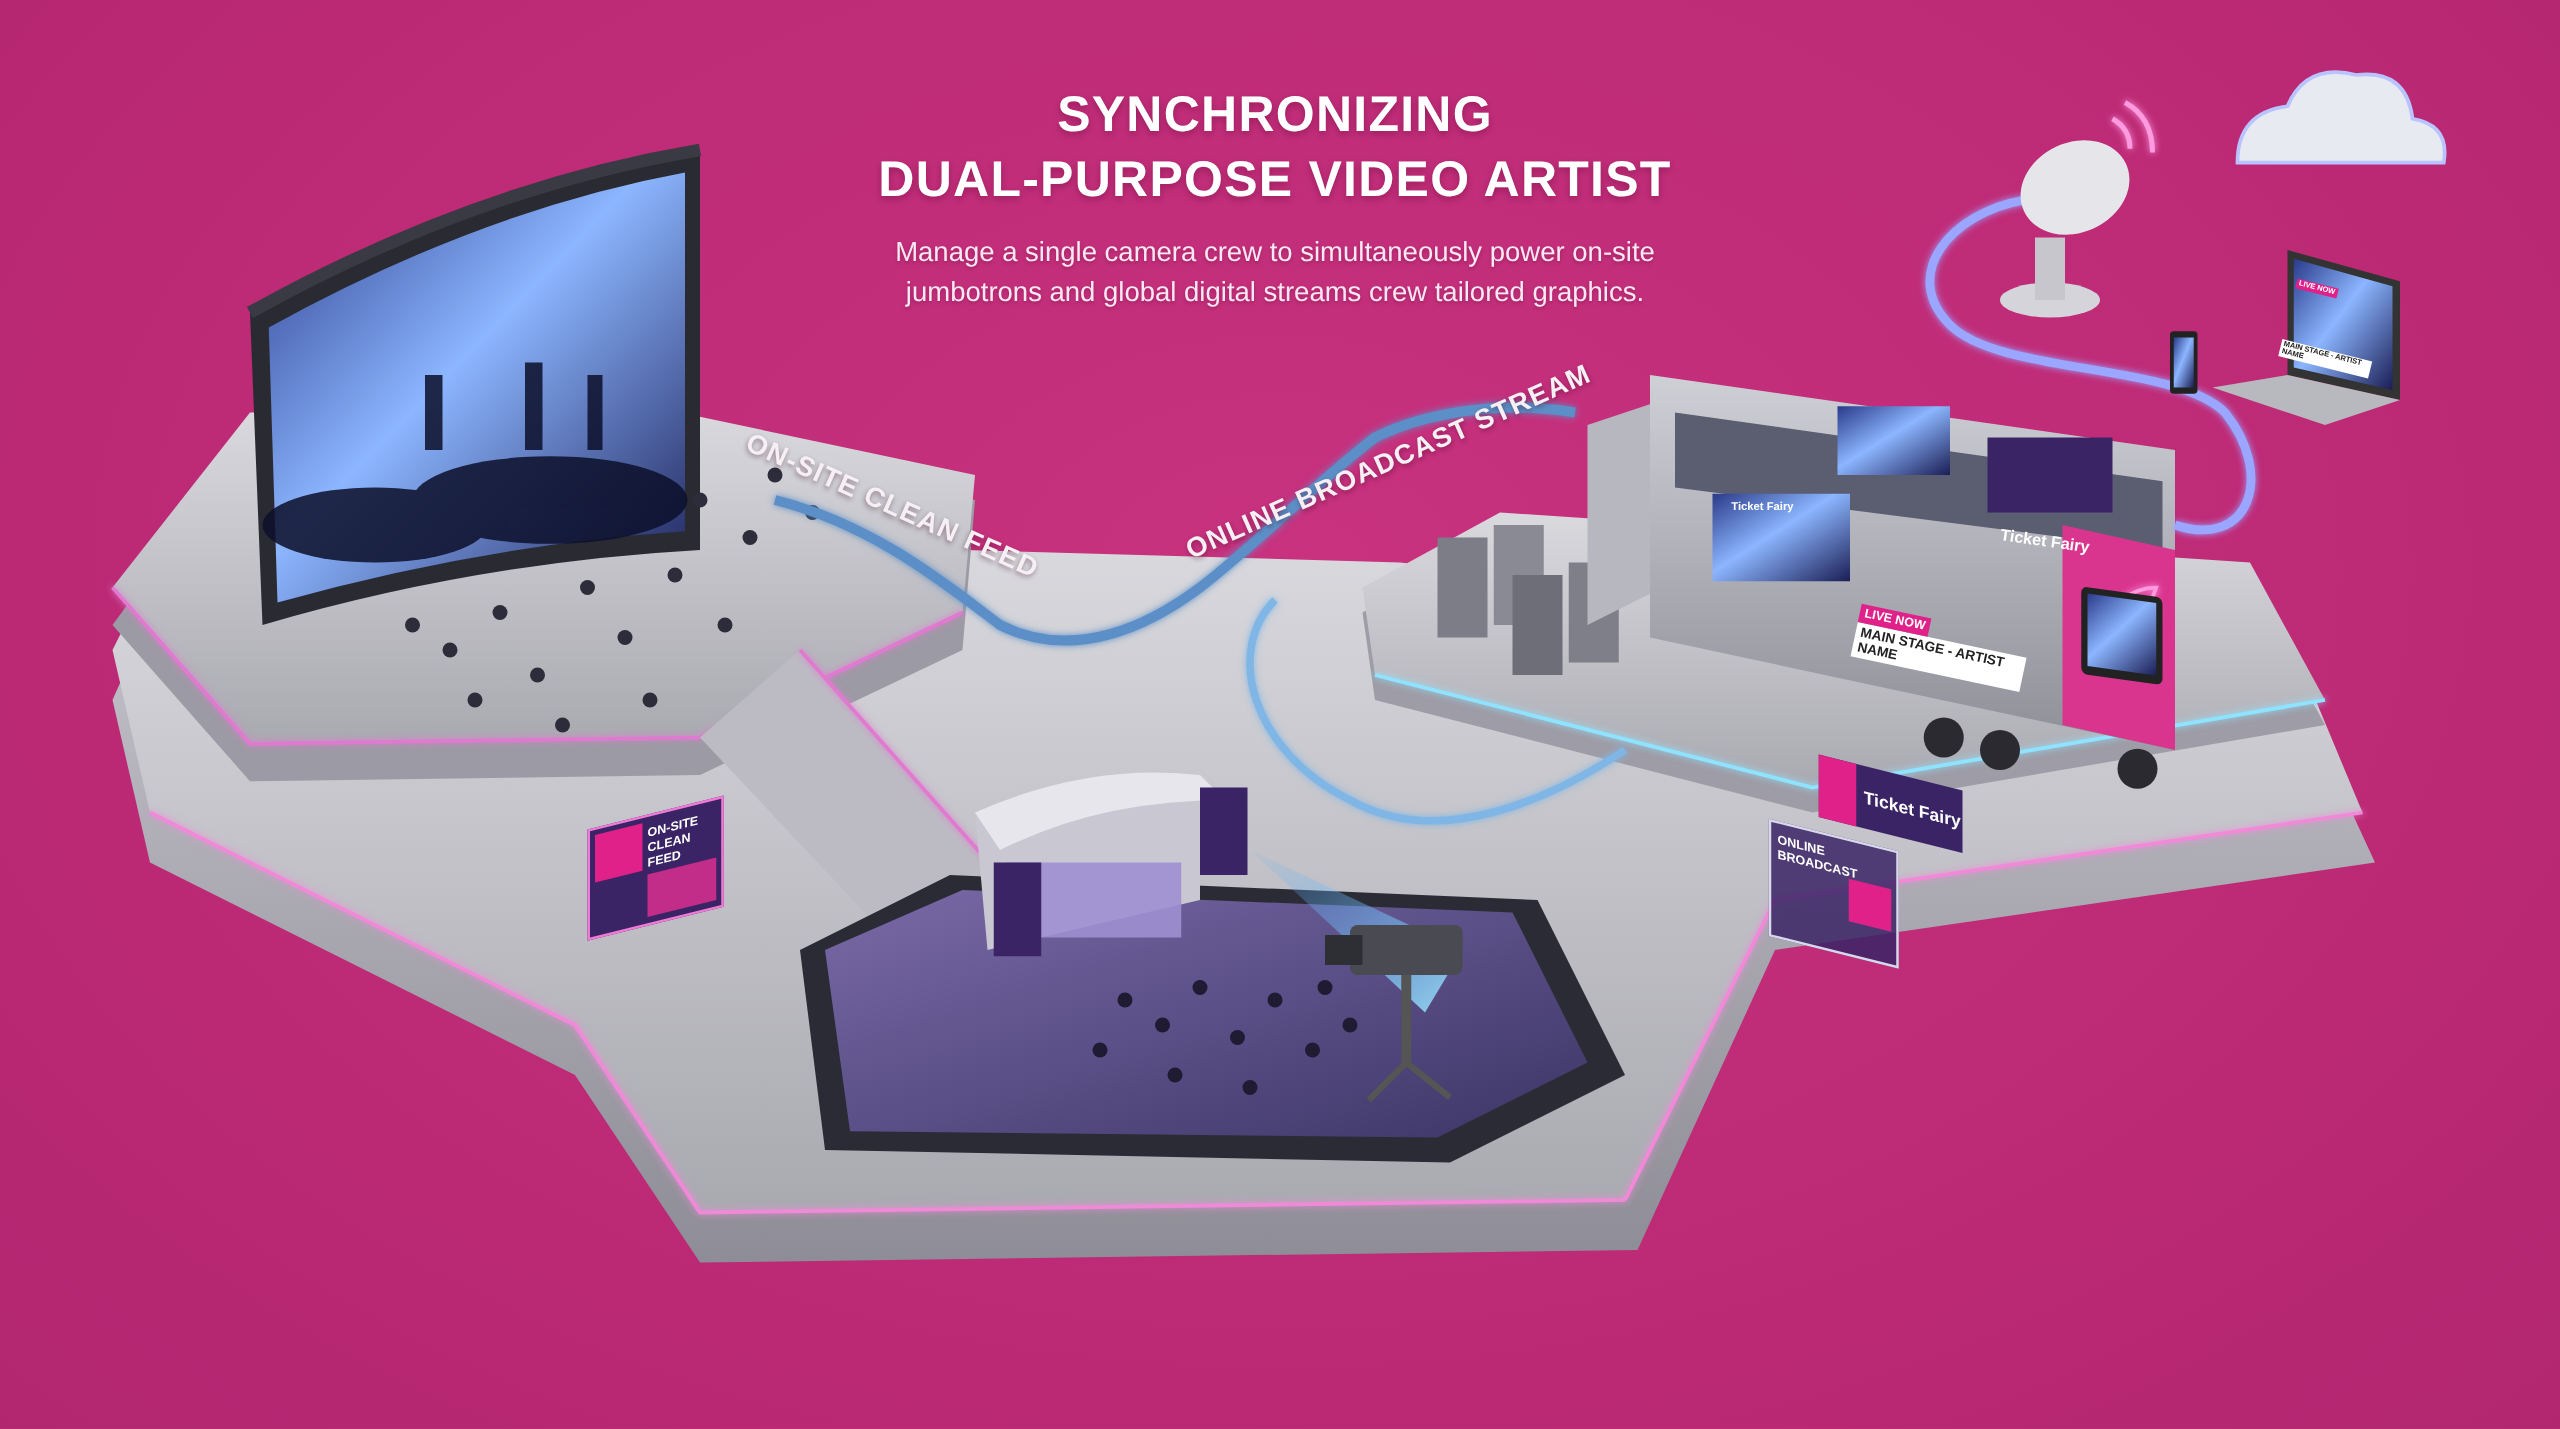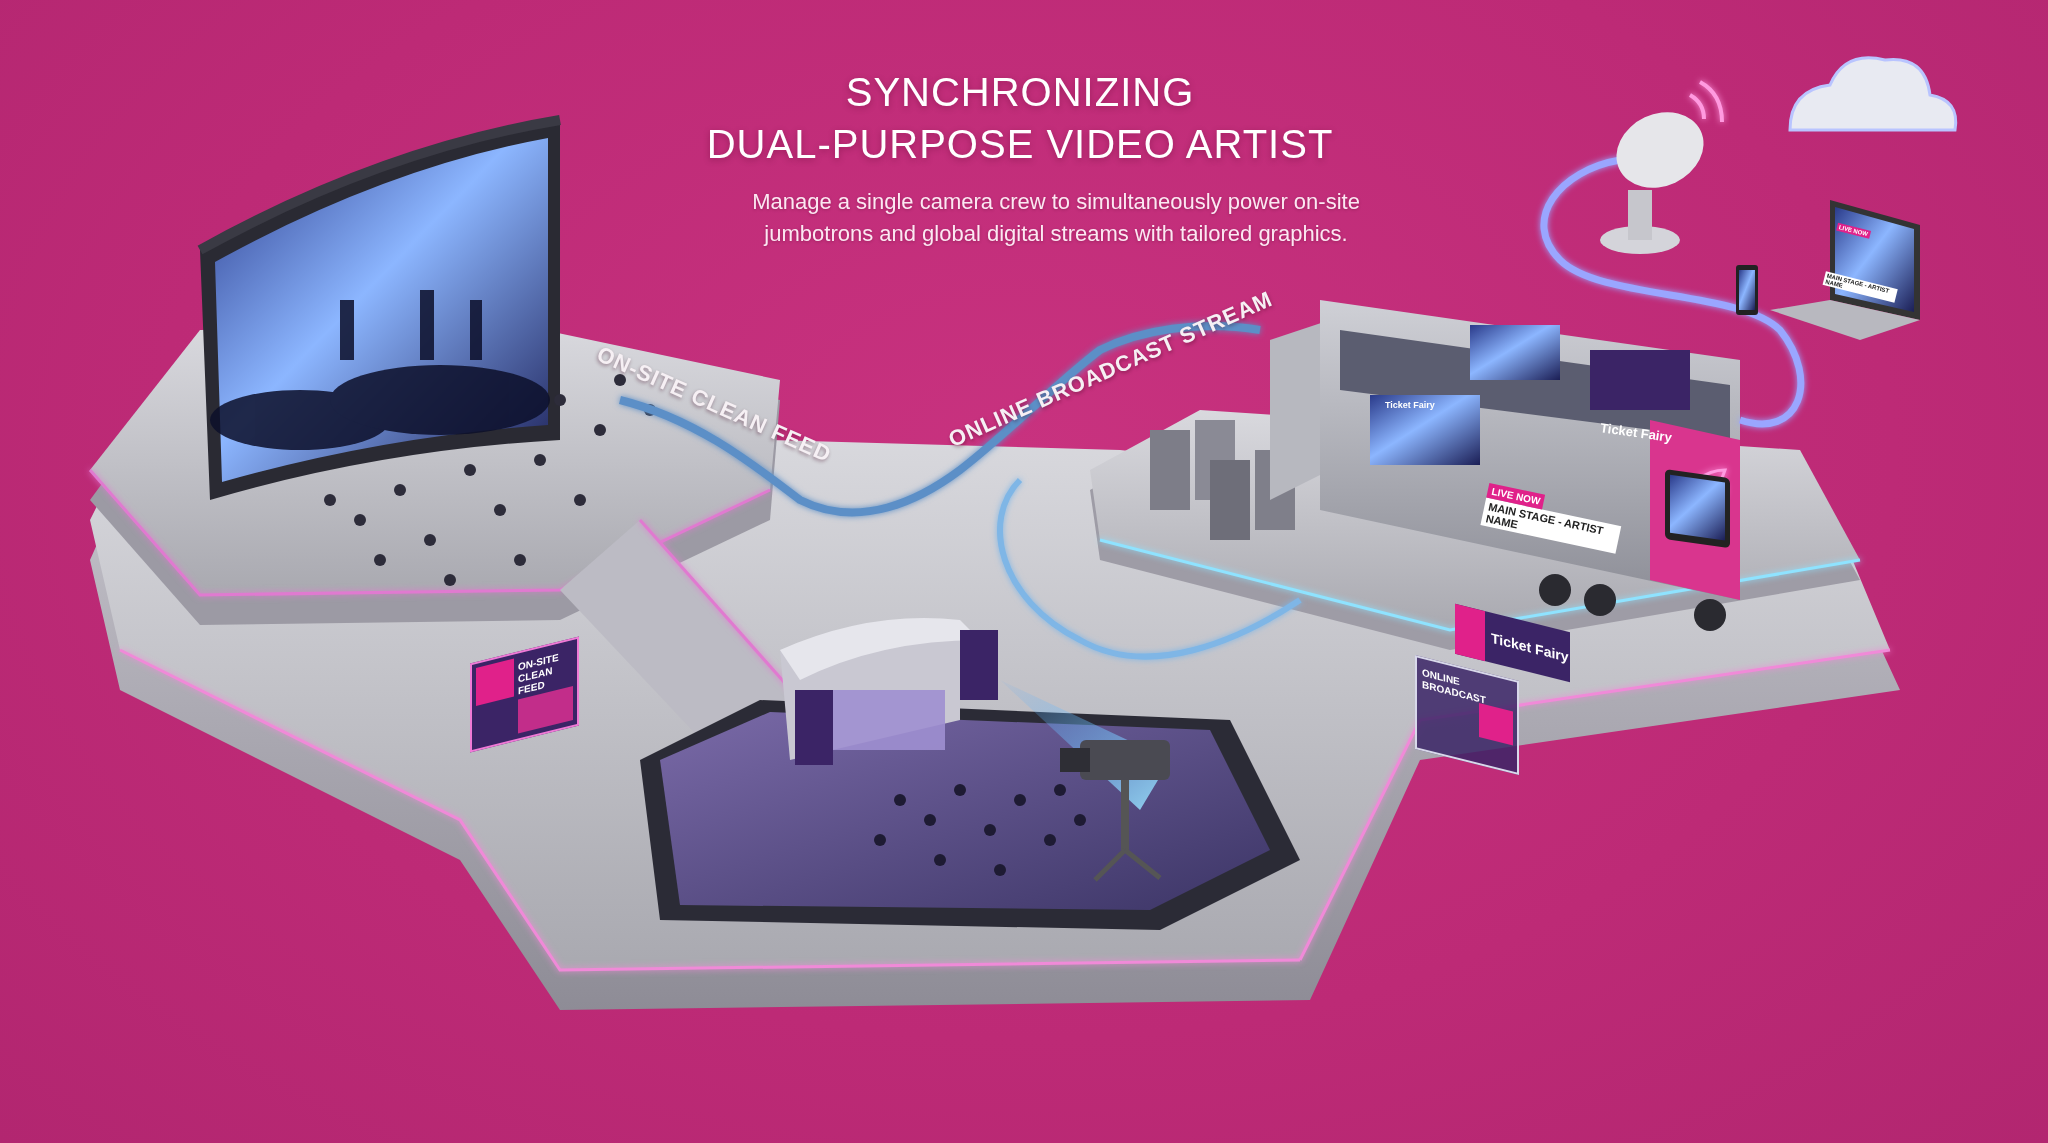--- a/index.html
+++ b/index.html
@@ -1,20 +1,20 @@
 <!DOCTYPE html>
 <html><head>
 <meta charset="utf-8">
 <style>
   html,body{margin:0;padding:0;}
   body{width:2048px;height:1143px;overflow:hidden;background:#c22d7a;font-family:"Liberation Sans",sans-serif;position:relative;}
   .bg{position:absolute;inset:0;background:radial-gradient(ellipse at 50% 40%,#c8327f 0%,#bd2a76 60%,#b22670 100%);}
   .abs{position:absolute;}
-  .title{position:absolute;left:700px;top:66px;width:640px;text-align:center;color:#fff;font-weight:400;font-size:40px;line-height:52px;letter-spacing:1px;text-shadow:0 2px 6px rgba(80,0,40,.35);}
-  .subtitle{position:absolute;left:676px;top:186px;width:760px;text-align:center;color:#fce8f2;font-size:22px;line-height:32px;text-shadow:0 1px 3px rgba(80,0,40,.3);}
+  .title{position:absolute;left:700px;top:66px;width:640px;text-align:center;color:#fff;font-weight:700;font-size:40px;line-height:52px;letter-spacing:1px;text-shadow:0 2px 6px rgba(80,0,40,.35);}
+  .subtitle{position:absolute;left:640px;top:186px;width:760px;text-align:center;color:#fce8f2;font-size:22px;line-height:32px;text-shadow:0 1px 3px rgba(80,0,40,.3);}
   .path-label{position:absolute;color:#f6f0f4;font-weight:700;font-size:22px;letter-spacing:1px;text-shadow:0 2px 4px rgba(60,0,30,.4);white-space:nowrap;}
   .sign-text{font-weight:700;color:#fff;}
 </style>
 </head>
 <body>
 
 <div class="bg"></div>
 
 <svg class="abs" style="left:0;top:0" width="2048" height="1143" viewBox="0 0 2048 1143">
   <defs>
@@ -192,21 +192,21 @@
     <path d="M1770 310 L1830 300 L1920 320 L1860 340 Z" fill="#b8b8bf"></path>
   </g>
 </svg>
 
 <div class="title">
   <div>SYNCHRONIZING</div>
   <div>DUAL-PURPOSE VIDEO ARTIST</div>
 </div>
 <div class="subtitle">
   <div>Manage a single camera crew to simultaneously power on-site</div>
-  <div>jumbotrons and global digital streams with tailored graphics.</div>
+  <div>jumbotrons and global digital streams crew tailored graphics.</div>
 </div>
 
 <div class="path-label" style="left:598px;top:340px;transform:rotate(24deg);transform-origin:left center;">ON-SITE CLEAN FEED</div>
 <div class="path-label" style="left:950px;top:428px;transform:rotate(-24deg);transform-origin:left center;">ONLINE BROADCAST STREAM</div>
 
 <div class="abs" style="left:470px;top:650px;width:105px;height:85px;background:#3b2466;border:2px solid #f07ad6;transform:skewY(-14deg);">
   <div class="abs" style="left:4px;top:4px;width:38px;height:38px;background:#e0218a;"></div>
   <div class="abs sign-text" style="left:46px;top:8px;width:56px;font-size:10px;line-height:12px;">ON-SITE CLEAN FEED</div>
   <div class="abs" style="left:46px;top:46px;width:55px;height:34px;background:#c22d8a;"></div>
 </div>

